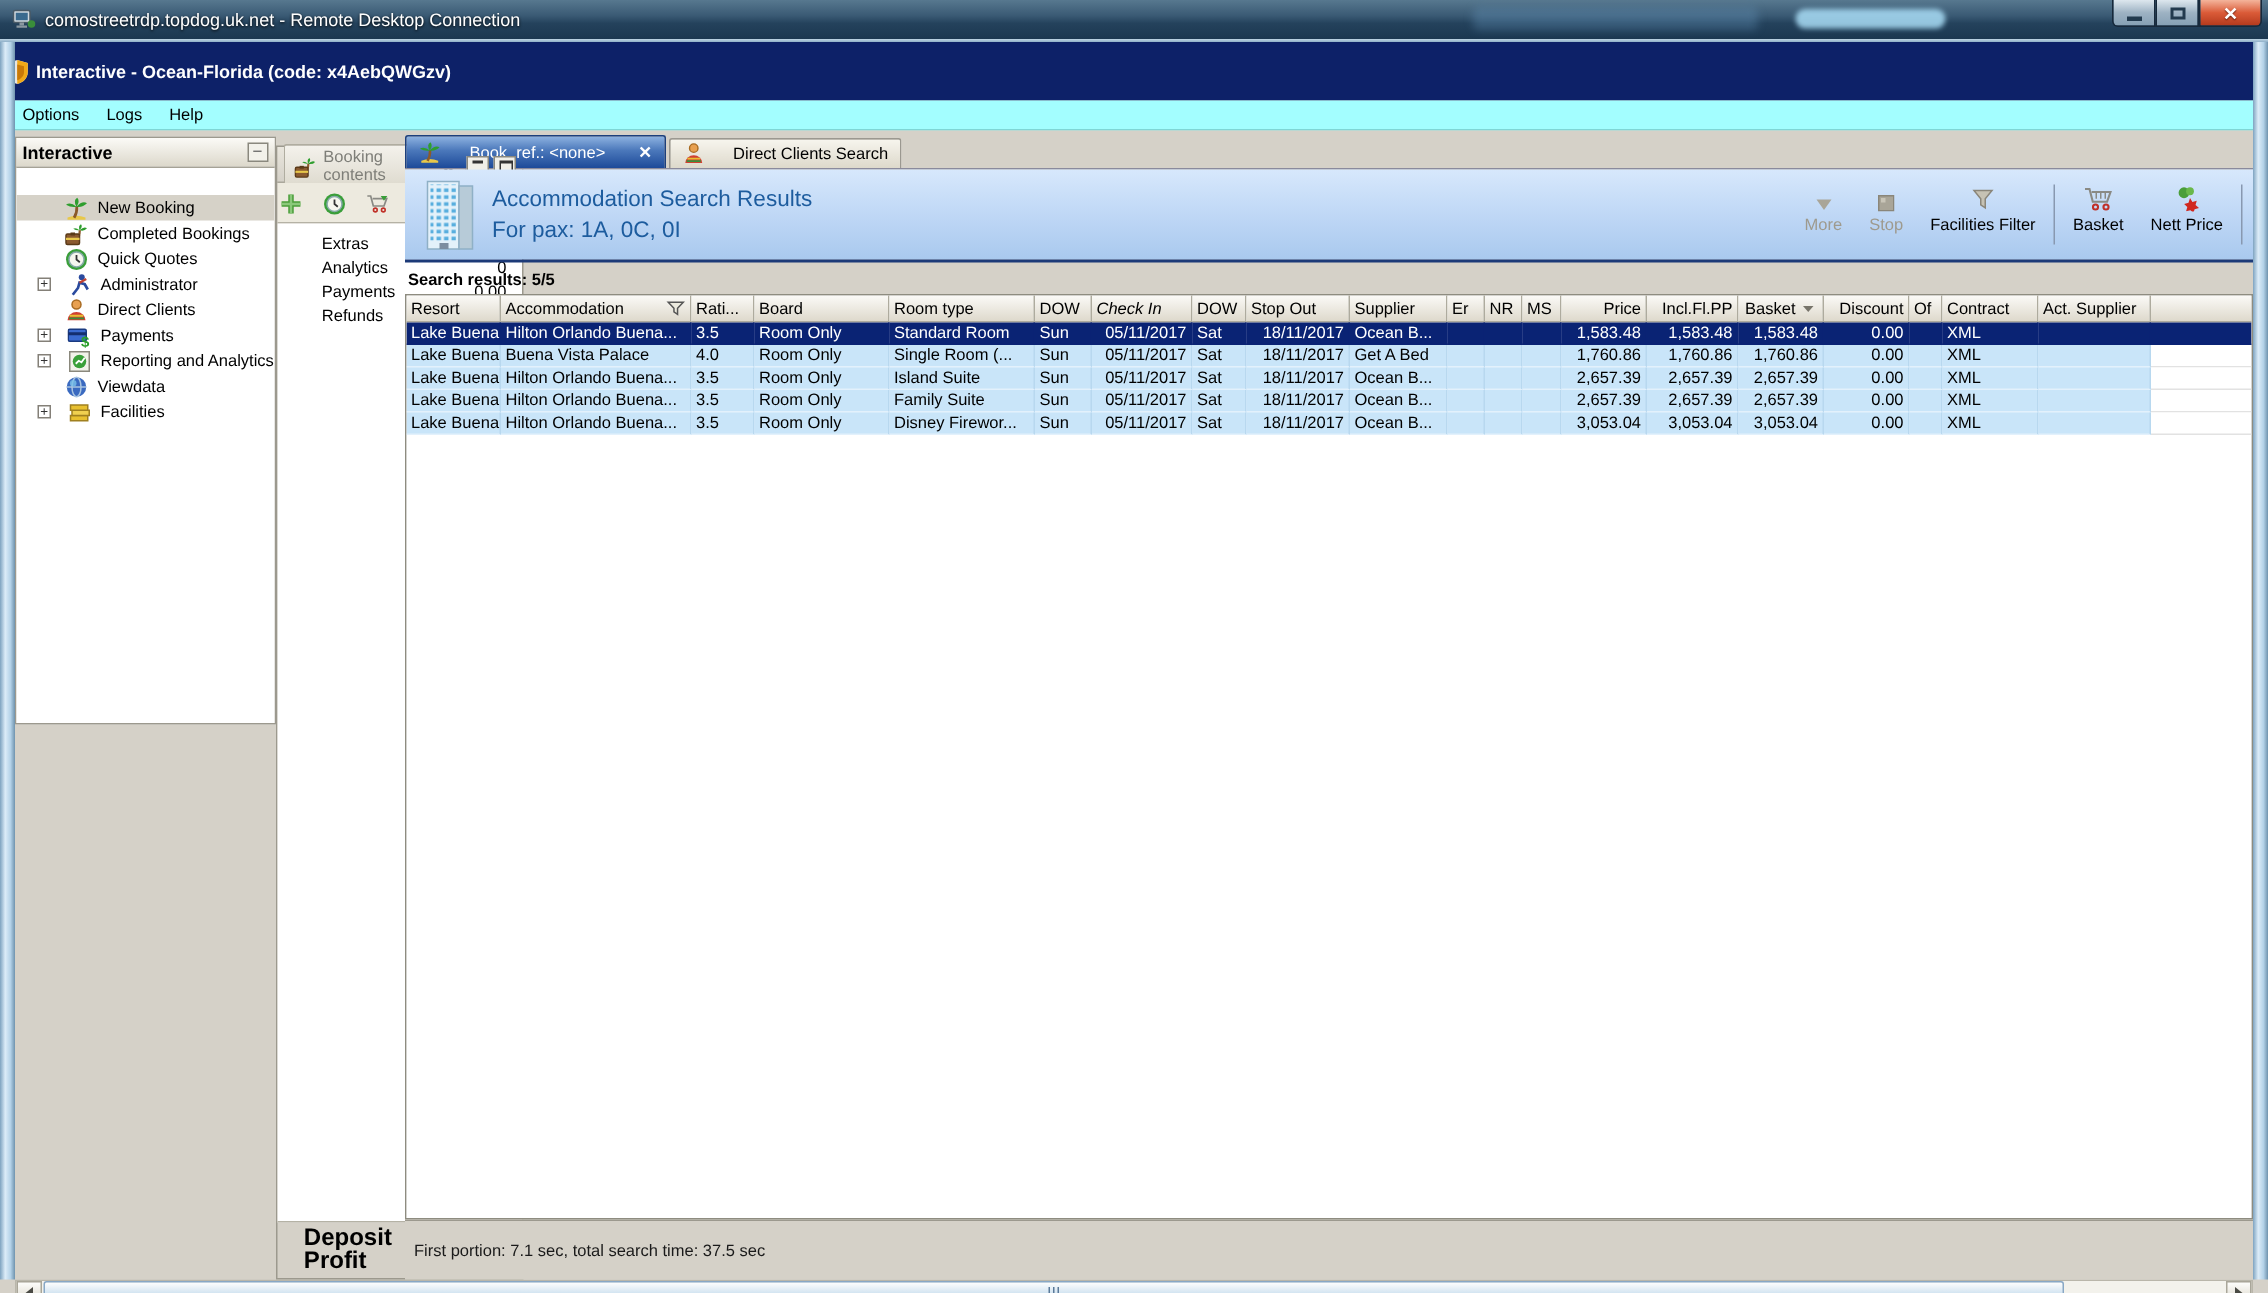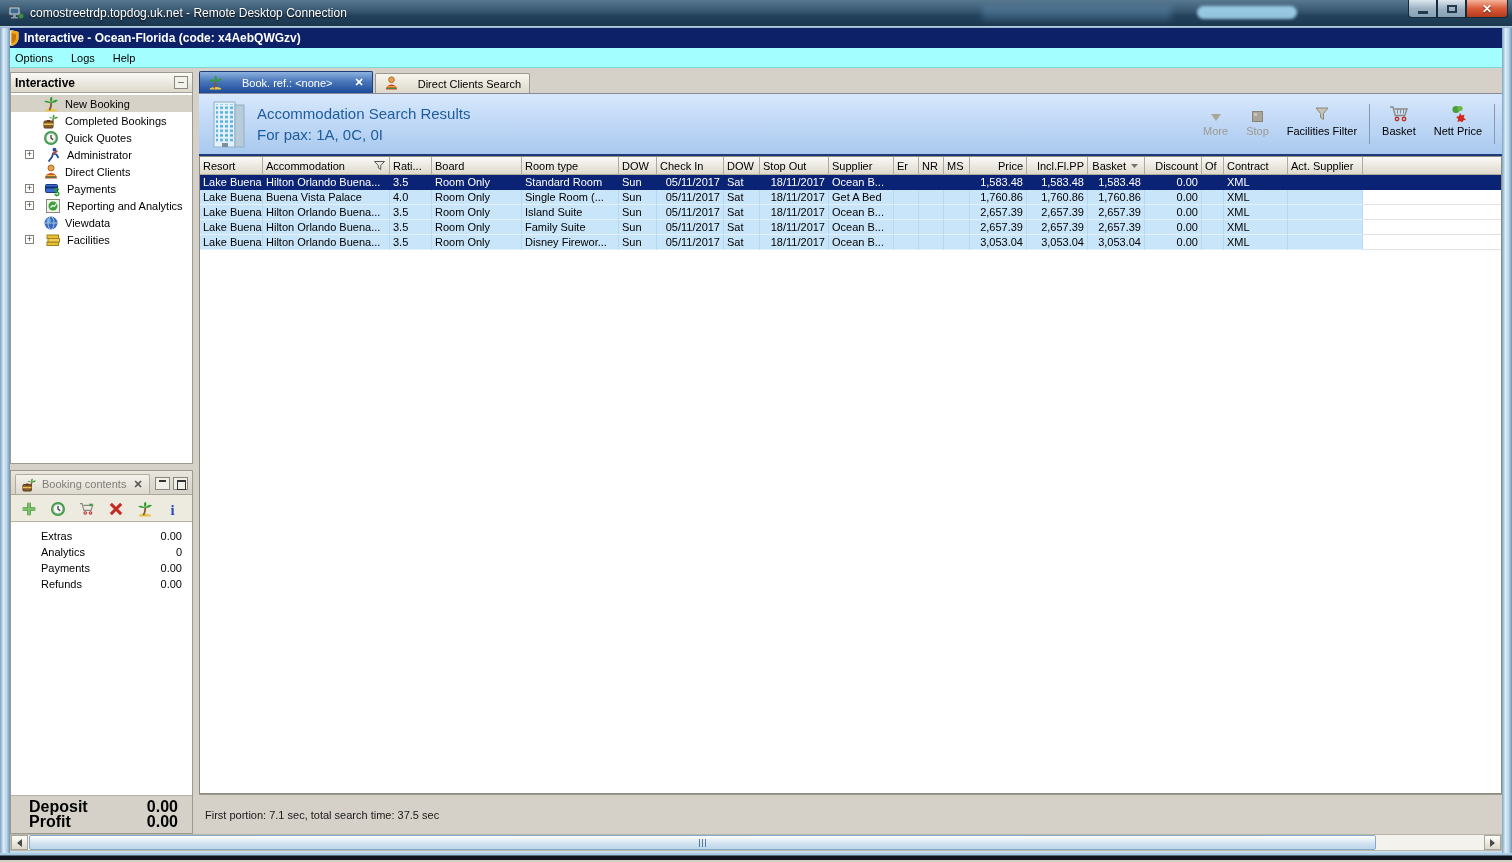--- a/index.html
+++ b/index.html
@@ -26,37 +26,37 @@
   .glyph-min { width:10px; height:3px; background:#223a4e; margin-top:7px; }
   .glyph-max { width:10px; height:8px; border:2px solid #223a4e; background:transparent; }
 
   .frame-top { height:2px; background:linear-gradient(180deg,#bed4e4,#8fb0c8); }
   .frame-side { position:absolute; top:28px; bottom:9px; width:10px; z-index:30;
     background:linear-gradient(90deg,#7ea3c0,#dcecf8 35%,#b4d2e8 70%,#6f93ae); }
   .frame-left { left:0; } .frame-right { right:0; }
   .frame-bottom { height:9px; background:linear-gradient(180deg,#cfe4f4 0%,#9fc3dd 45%,#10141d 55%,#10141d 100%); }
 
   
-  .app-title { height:20px; background:#0d2168; display:flex; align-items:center; padding-left:4px; }
+  .app-title { height:39px; background:#0d2168; display:flex; align-items:center; padding-left:4px; }
   .app-title-text { color:#fff; font-weight:bold; font-size:12px; margin-left:5px; }
   .menu-bar { height:20px; background:#a3feff; display:flex; align-items:center; padding-left:6px; border-bottom:1px solid #7fd6d6; }
   .menu-item { font-size:11px; color:#000; padding:2px 9px; cursor:default; }
 
   
   .main { height:766px; display:flex; gap:6px; padding:4px 10px 0 10px; background:#d5d1c8; }
 
   
-  .dock { width:183px; display:flex; flex-direction:column; }
+  .dock { width:254px; display:flex; flex-direction:row; }
   .panel-int { height:392px; border:1px solid #9c998e; background:#fff; display:flex; flex-direction:column; }
   .p-header { height:20px; background:linear-gradient(#fbfaf6,#dcd8cb); border-bottom:1px solid #a5a296;
     display:flex; align-items:center; padding:0 4px; }
   .p-header-title { font-weight:bold; font-size:12px; flex:1; }
   .collapse-btn { width:14px; height:13px; border:1px solid #8a887e; background:#f2f1ea; font-size:10px;
     line-height:10px; text-align:center; color:#444; }
-  .tree { flex:1; background:#fff; padding-top:2px; overflow:hidden; }
+  .tree { flex:1; background:#fff; padding-top:18px; overflow:hidden; }
   .tree-item { height:17px; display:flex; align-items:center; padding-left:12px; font-size:11px; cursor:default; }
   .tree-item.selected { background:#d6d2c8; }
   .expander { width:13px; height:13px; margin-right:7px; flex:none; }
   .expander.box { width:9px; height:9px; margin:2px 11px 2px 2px; border:1px solid #848078; background:#fff;
     font-size:9px; line-height:7px; text-align:center; color:#333; }
   .tree-label { margin-left:6px; white-space:nowrap; }
   .icn { display:inline-flex; width:16px; height:16px; flex:none; }
   .icn svg { width:100%; height:100%; }
 
   .panel-book { flex:1; margin-top:6px; border:1px solid #9c998e; display:flex; flex-direction:column; background:#d5d1c8; }
@@ -491,20 +491,21 @@
                   <circle cx="11" cy="4.5" r="2.6" fill="#6ab84a"></circle>
                   <path d="M11 9 l1.6 2.6 2.9 -0.8 -0.8 2.9 2.3 1.9 -2.9 0.9 -0.9 2.5 -1.9 -1.9 -2.9 0.8 0.8 -2.9 -2.1 -2 2.9 -0.9 Z" fill="#d02820"></path>
                 </svg>
             </span>
             <span class="t-label">Nett Price</span>
           </div>
           <div class="tool-sep"></div>
         </div>
       </div>
 
+      <div class="results-label">Search results: 5/5</div>
 
       <div class="grid">
         <div class="grid-header" id="grid-header">
             <div class="gh-cell" style="width: 63px;">
               <span>Resort</span>
             </div>
             <div class="gh-cell" style="width: 127px;">
               <span>Accommodation</span>
               <span class="gh-icon">
                 <svg viewBox="0 0 13 13">
@@ -517,21 +518,21 @@
             </div>
             <div class="gh-cell" style="width: 90px;">
               <span>Board</span>
             </div>
             <div class="gh-cell" style="width: 97px;">
               <span>Room type</span>
             </div>
             <div class="gh-cell" style="width: 38px;">
               <span>DOW</span>
             </div>
-            <div class="gh-cell" style="width: 67px;">
+            <div class="gh-cell" style="width: 67px; font-style: italic;">
               <span>Check In</span>
             </div>
             <div class="gh-cell" style="width: 36px;">
               <span>DOW</span>
             </div>
             <div class="gh-cell" style="width: 69px;">
               <span>Stop Out</span>
             </div>
             <div class="gh-cell" style="width: 65px;">
               <span>Supplier</span>

